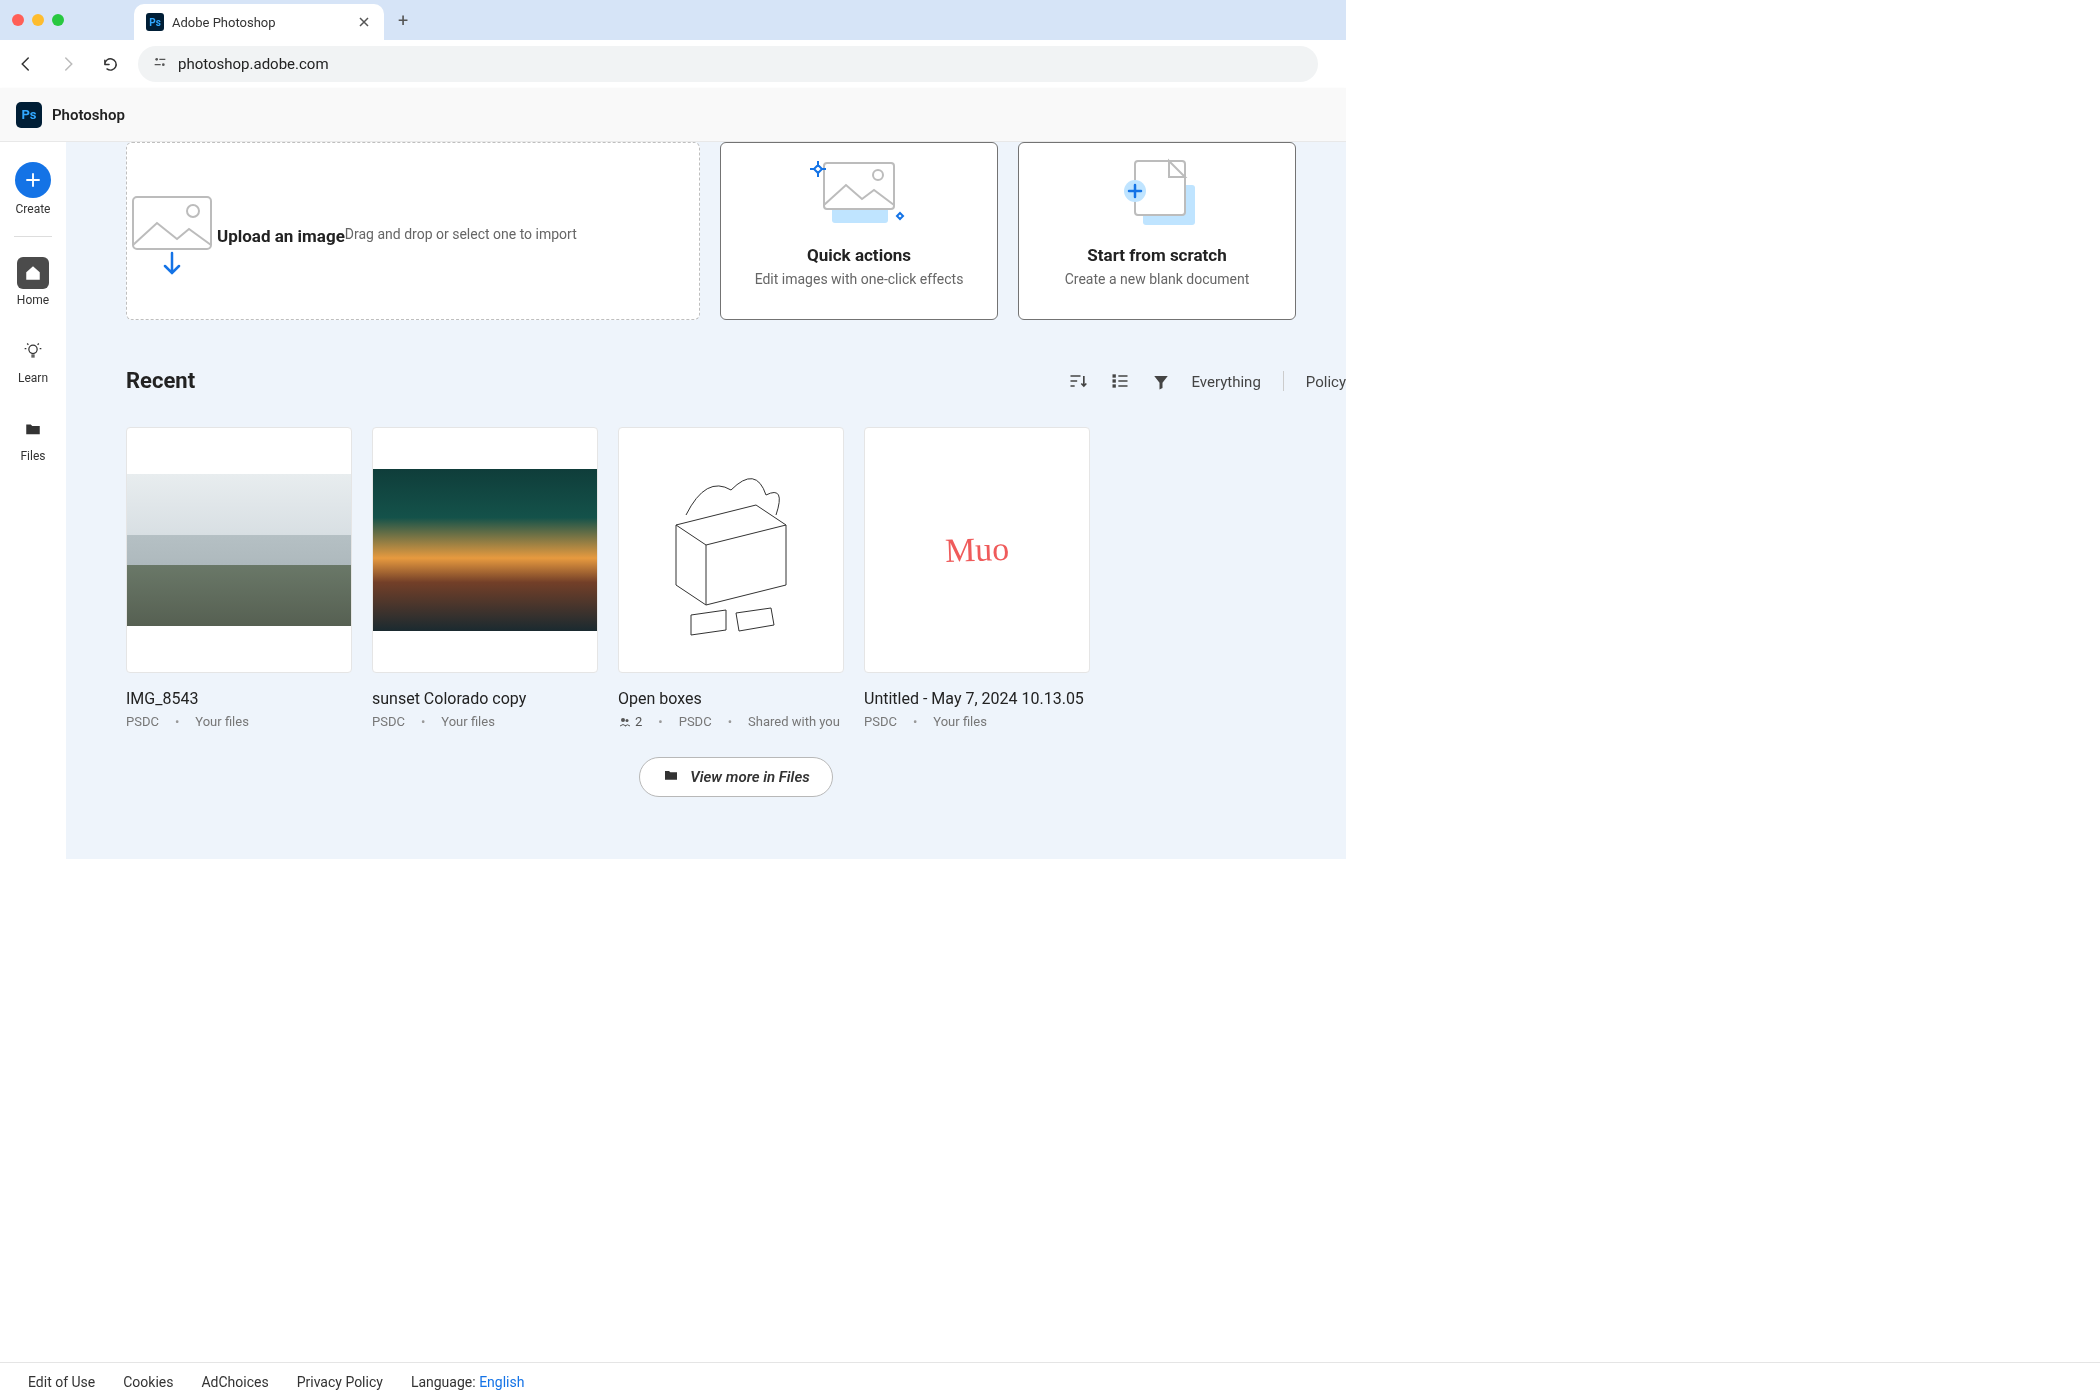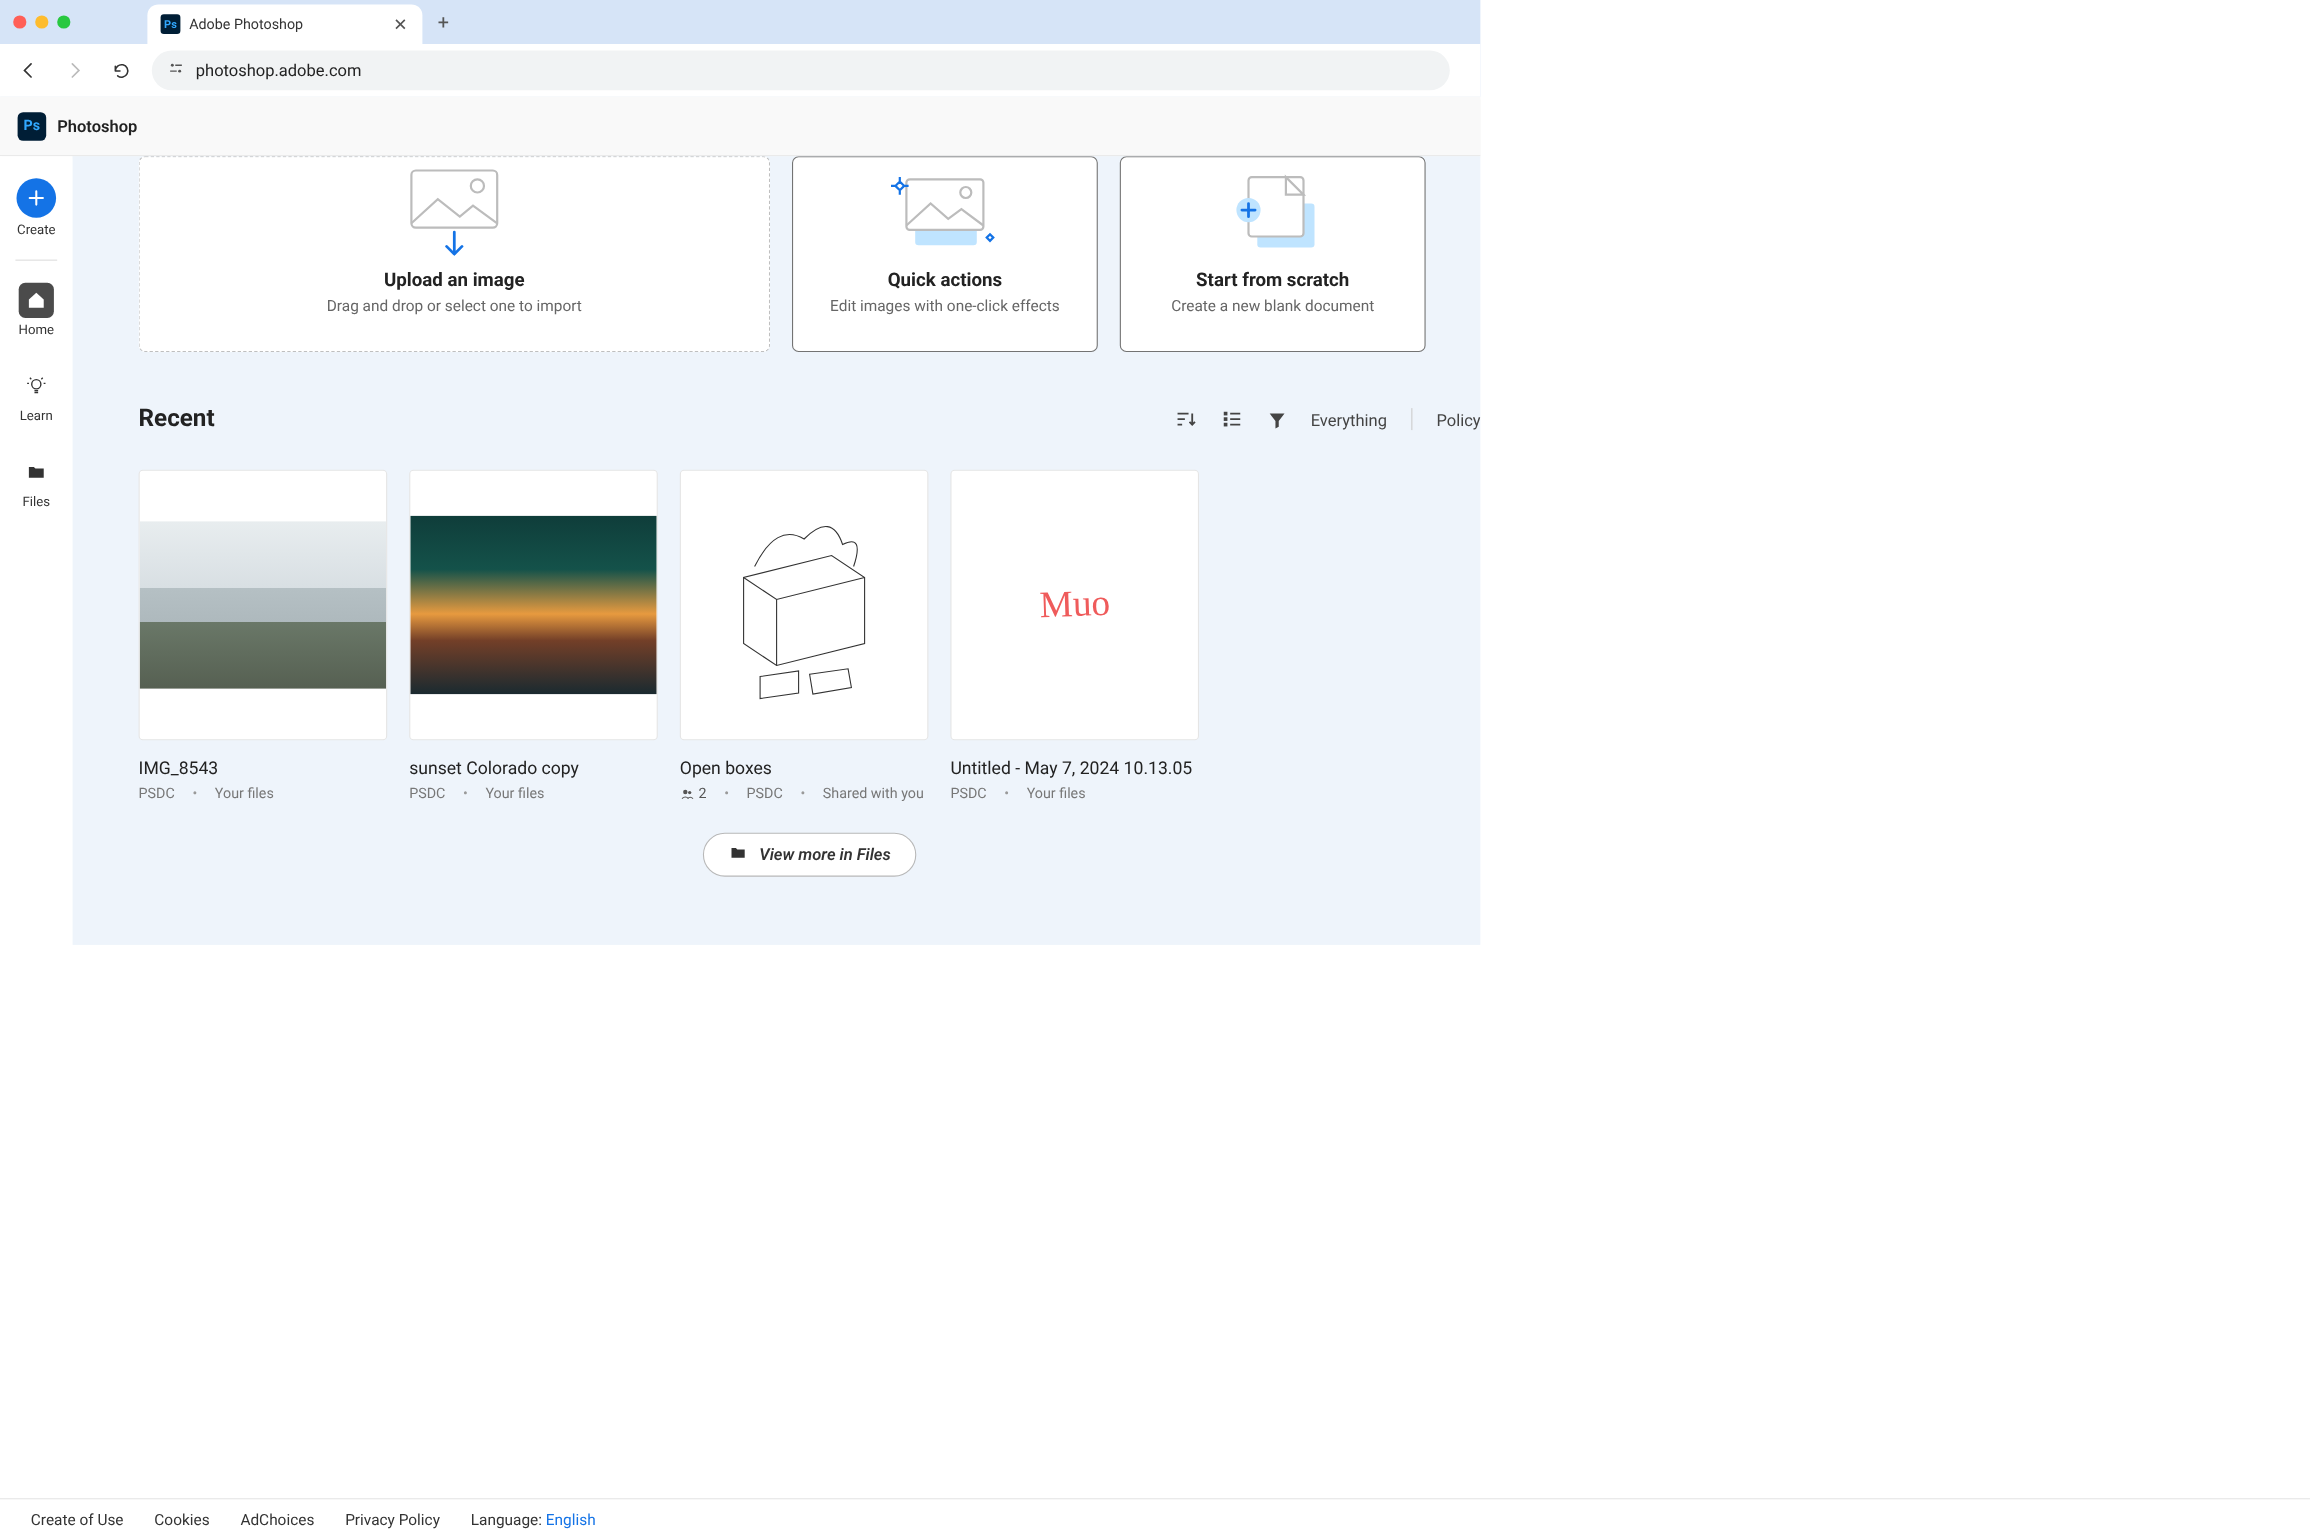--- a/index.html
+++ b/index.html
@@ -34,21 +34,21 @@
 .sidebar { width: 66px; display: flex; flex-direction: column; align-items: center; padding-top: 14px; gap: 6px; background:#fff; border-right:0px solid #eee;}
 .sb-item { display: flex; flex-direction: column; align-items: center; gap: 4px; cursor: pointer; padding: 6px 0; width:100%; }
 .sb-create-btn { width: 36px; height: 36px; background: #1473e6; border-radius: 50%; display: flex; align-items: center; justify-content: center; color: #fff; }
 .sb-label { font-size: 12px; color: #333; }
 .sb-divider { width: 38px; height: 1px; background: #ddd; margin: 8px 0; }
 .sb-icon-box { width: 32px; height: 32px; border-radius: 6px; display: flex; align-items: center; justify-content: center; color: #333; }
 .sb-icon-box.active { background: #4b4b4b; color: #fff; }
 
 .content { flex: 1; background: #eef4fb; overflow: hidden; position: relative; padding: 0 0 0 60px;}
 .cards-row { display: flex; gap: 20px; padding-top: 0; }
-.upload-card { flex: 0 0 574px; height: 178px; border: 1.5px dashed #bfbfbf; border-radius: 6px; background: #fff; display: flex; flex-direction: column; align-items: center; justify-content: flex-start; padding-top:0; cursor: pointer; }
+.upload-card { flex: 0 0 574px; height: 178px; border: 1.5px dashed #bfbfbf; border-radius: 6px; background: #fff; display: flex; flex-direction: row; align-items: center; justify-content: flex-start; padding-top:0; cursor: pointer; }
 .action-card { flex: 0 0 278px; height: 178px; background: #fff; border-radius: 6px; display: flex; flex-direction: column; align-items: center; justify-content: flex-start; cursor: pointer; border:1px solid #737373;}
 .card-title { font-weight: 700; font-size: 17px; color: #222; margin-top: 10px; }
 .card-sub { font-size: 14px; color: #666; margin-top: 6px; }
 .card-icon-area { height: 92px; display:flex; align-items:flex-end; justify-content:center;}
 
 
 .recent-header { display: flex; align-items: center; margin-top: 48px; padding-right: 0; }
 .recent-title { font-size: 22px; font-weight: 700; color: #222; flex: 1; }
 .recent-controls { display: flex; align-items: flex-end; gap: 22px; color: #444; }
 .rc-icon { cursor: pointer; display:flex; align-items:center;}
@@ -320,21 +320,21 @@
             </svg>
         </span>
         <span>View more in Files</span>
       </div>
     </div>
 
   </div>
 </div>
 
 <div class="footer">
-  <a>Create of Use</a>
+  <a>Edit of Use</a>
   <a>Cookies</a>
   <a>AdChoices</a>
   <a>Privacy Policy</a>
   <span>
     <span>Language:</span>
     <span class="lang-val">English</span>
   </span>
 </div>
 
 </body></html>

